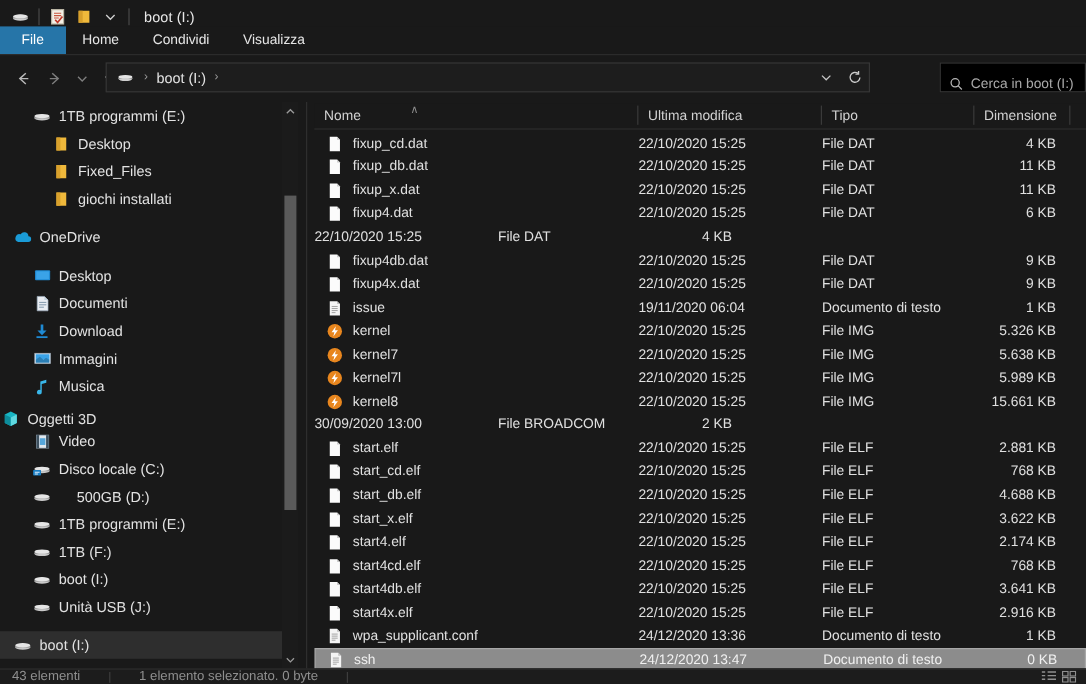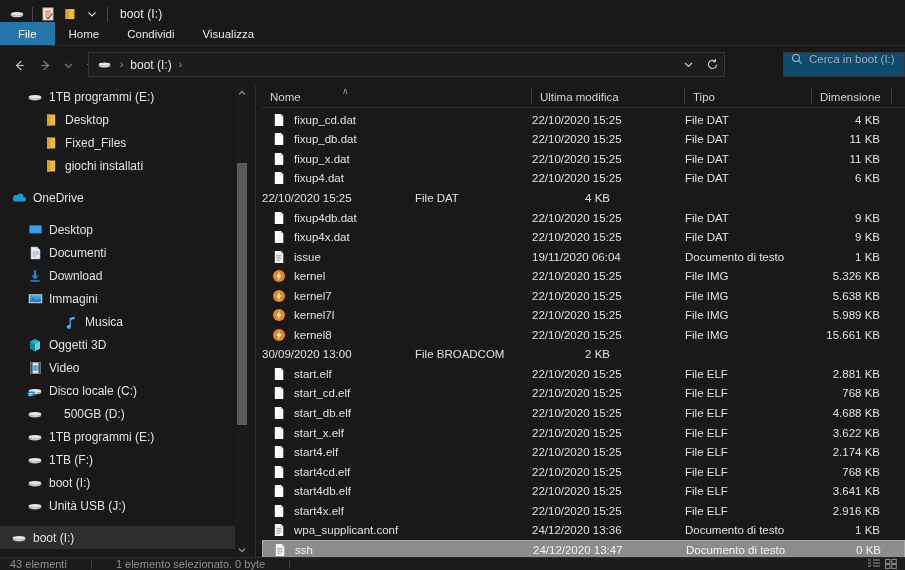--- a/index.html
+++ b/index.html
@@ -62,21 +62,21 @@
   }
   .crumb-icon { margin: 0 3px 0 2px; display: flex; align-items: center; }
   .crumb-txt { font-size: 12px; color: #e4e4e4; padding: 0 2px; }
   .crumb-sep { font-size: 10px; color: #9a9a9a; padding: 0 5px; }
   .addr-right {
     position: absolute; right: 0; top: 0; height: 23px; display: flex; align-items: center;
   }
   .addr-btn { width: 24px; height: 23px; display:flex; align-items:center; justify-content:center; color:#c6c6c6; font-size: 11px; }
   .searchbox {
     position: absolute; left: 783px; top: 52px; width: 122px; height: 25px;
-    background: #0c4a6e; border: 1px solid #363636; display: flex; align-items: flex-start;
+    background: #000000; border: 1px solid #363636; display: flex; align-items: flex-end;
     padding-left: 7px; gap: 6px;
   }
   .search-ph { font-size: 11.5px; color: #a9a9a9; white-space: nowrap; }
 
   
   .sidebar {
     position: absolute; left: 0; top: 85px; width: 235px; height: 472px;
     background: #191919; overflow: hidden;
   }
   .tree-item {
@@ -337,29 +337,29 @@
       <div class="tree-item" style="padding-left: 26px;">
         <span class="ic">
           <svg width="15" height="13" viewBox="0 0 15 13">
             <rect x="1" y="2.4" width="13" height="8.6" fill="#e8eef3" stroke="#9aaab8" stroke-width="0.6"></rect>
             <rect x="1.8" y="3.2" width="11.4" height="4.6" fill="#3aa3e8"></rect>
             <path d="M1.8 7.8l3.4-2.6 3 2.6 2.2-1.6 2.8 1.6v2.4H1.8z" fill="#2b7fb5"></path>
           </svg>
         </span>
         <span>Immagini</span>
       </div>
-      <div class="tree-item" style="padding-left: 26px; margin-left: 36px;">
+      <div class="tree-item" style="padding-left: 26px;">
         <span class="ic">
           <svg width="12" height="14" viewBox="0 0 12 14">
             <path d="M9.6 1.4L4.6 2.9v7.1a2 2 0 1 0 1.2 1.8V5l3.8-1.1z" fill="#39b6e8"></path>
           </svg>
         </span>
         <span>Musica</span>
       </div>
-      <div class="tree-item" style="padding-left: 26px;">
+      <div class="tree-item" style=" align-items: flex-end;">
         <span class="ic">
           <svg width="14" height="14" viewBox="0 0 14 14">
             <path d="M2 3.5L7 1l5 2.5v7L7 13L2 10.5z" fill="#18b6c4"></path>
             <path d="M7 6L2 3.5v7L7 13z" fill="#0d8d9c"></path>
             <path d="M7 6l5-2.5v7L7 13z" fill="#5fd8e0"></path>
           </svg>
         </span>
         <span>Oggetti 3D</span>
       </div>
       <div class="tree-item" style="padding-left: 26px;">

